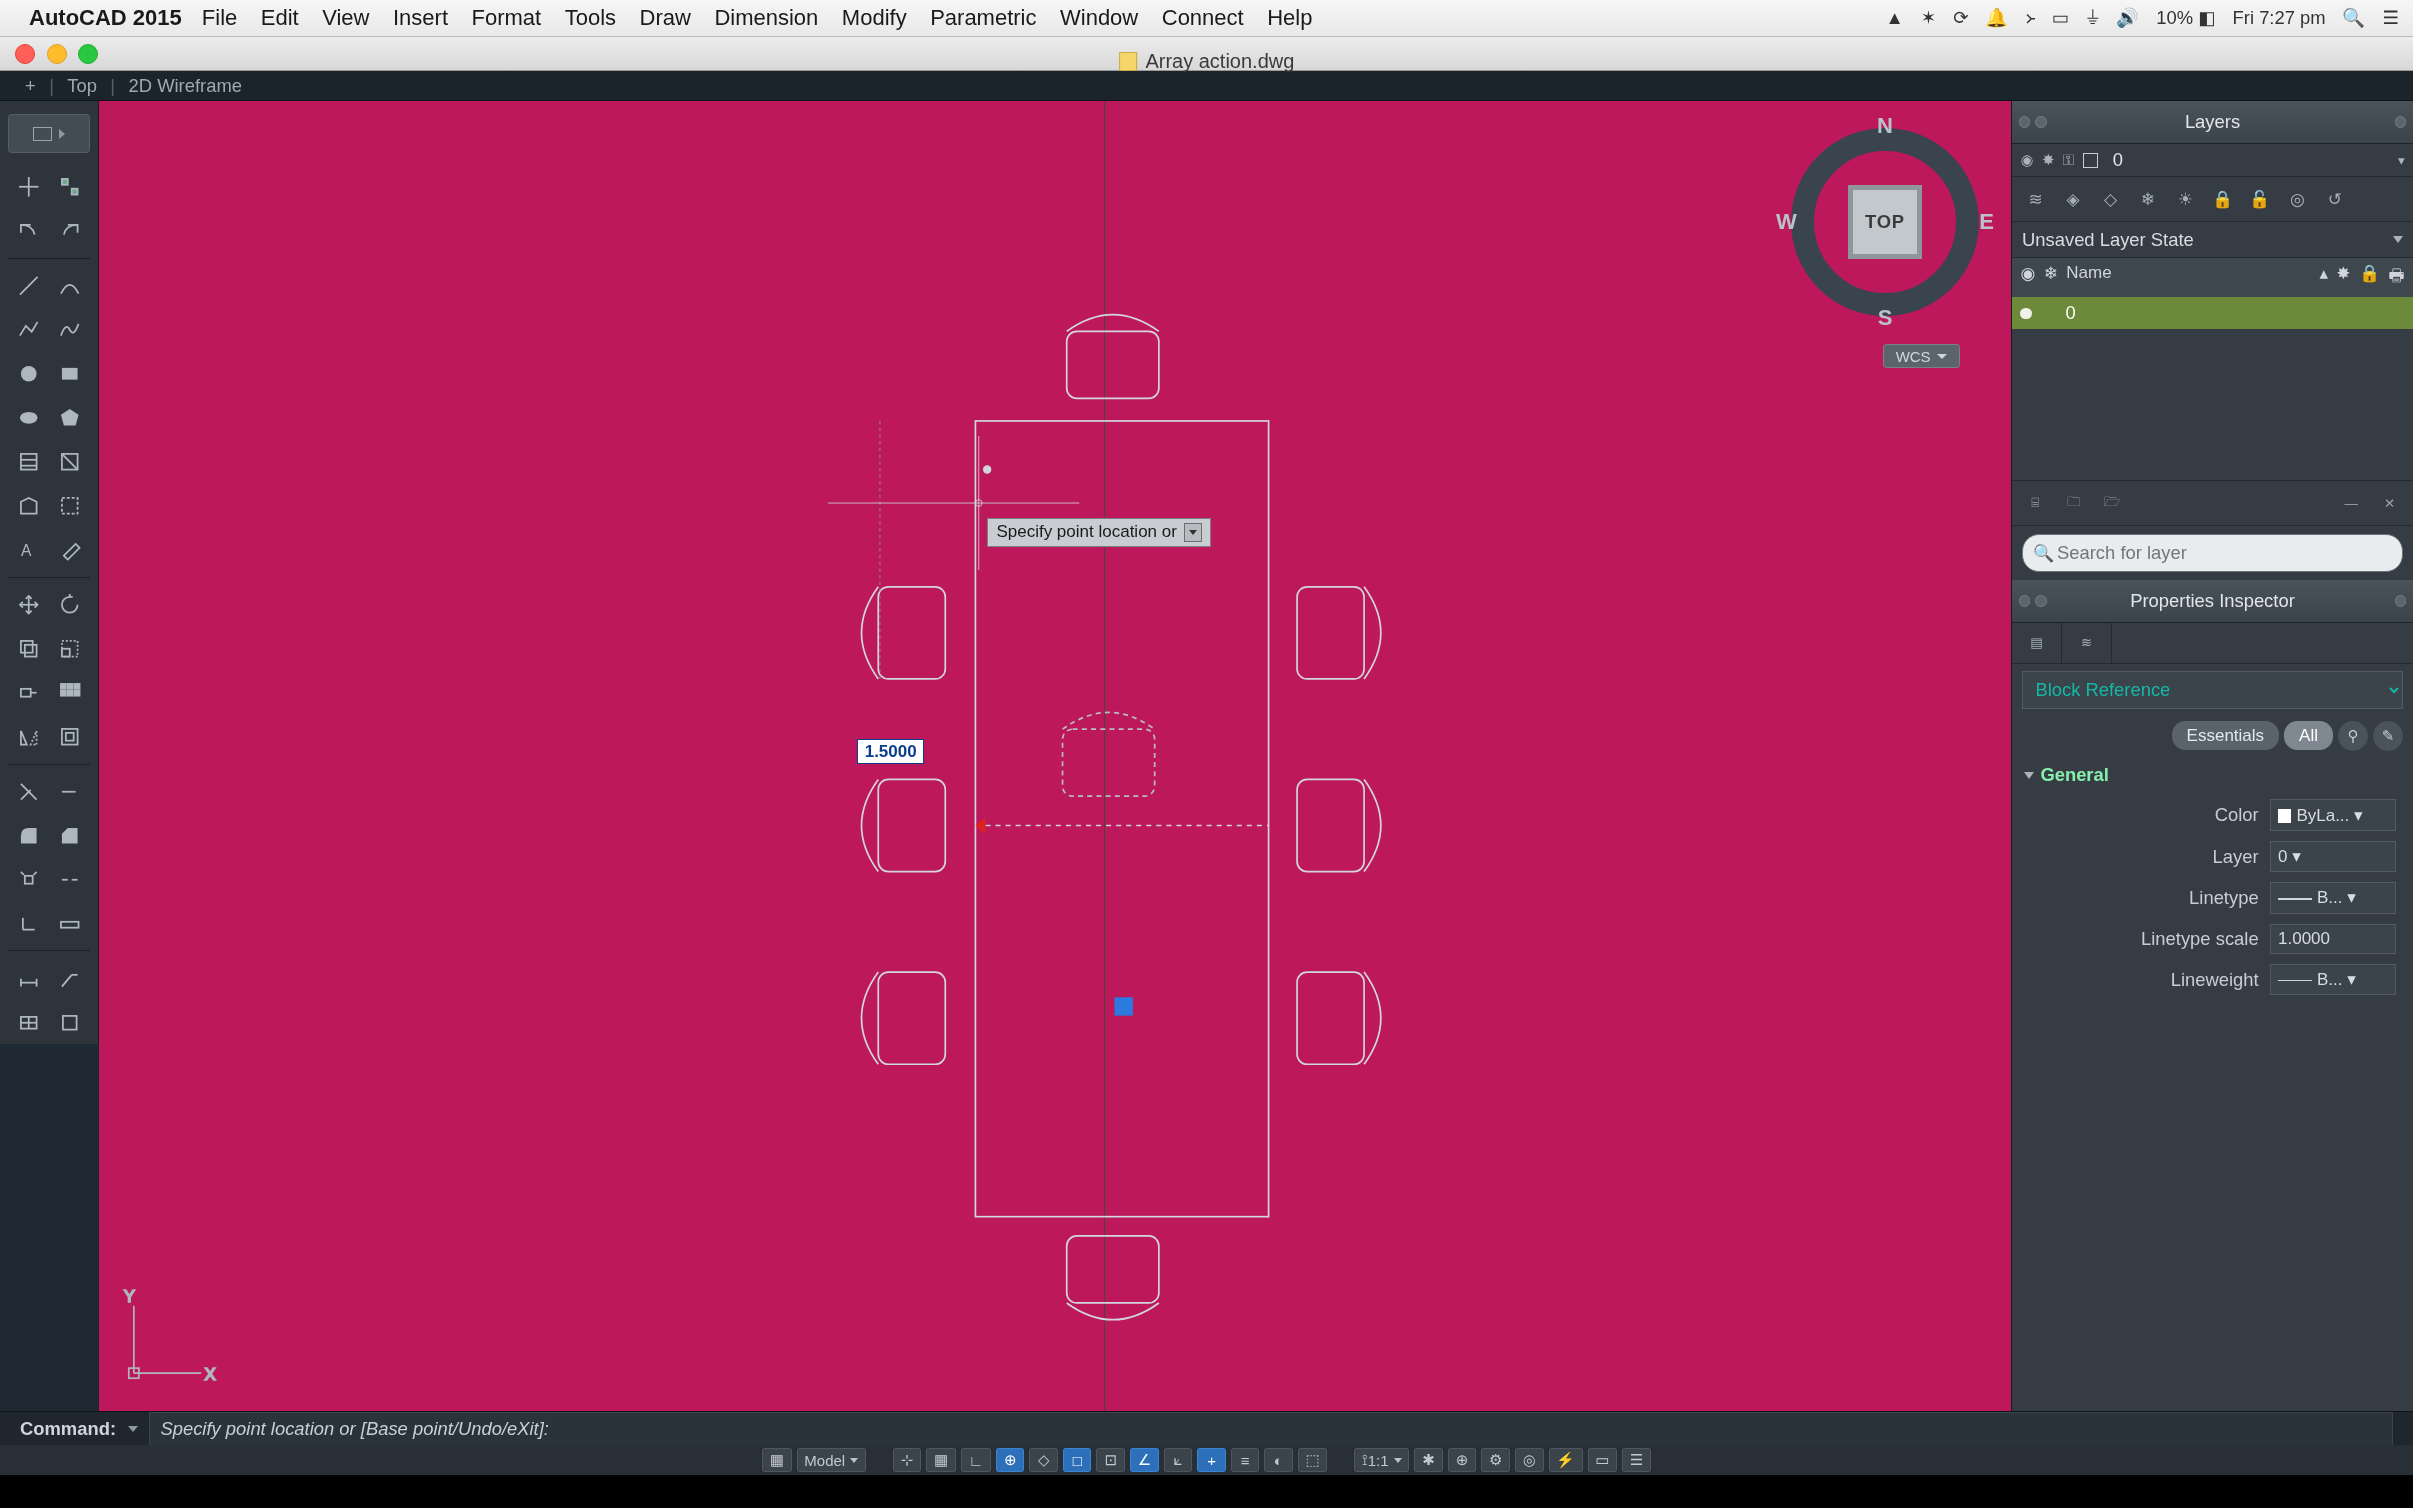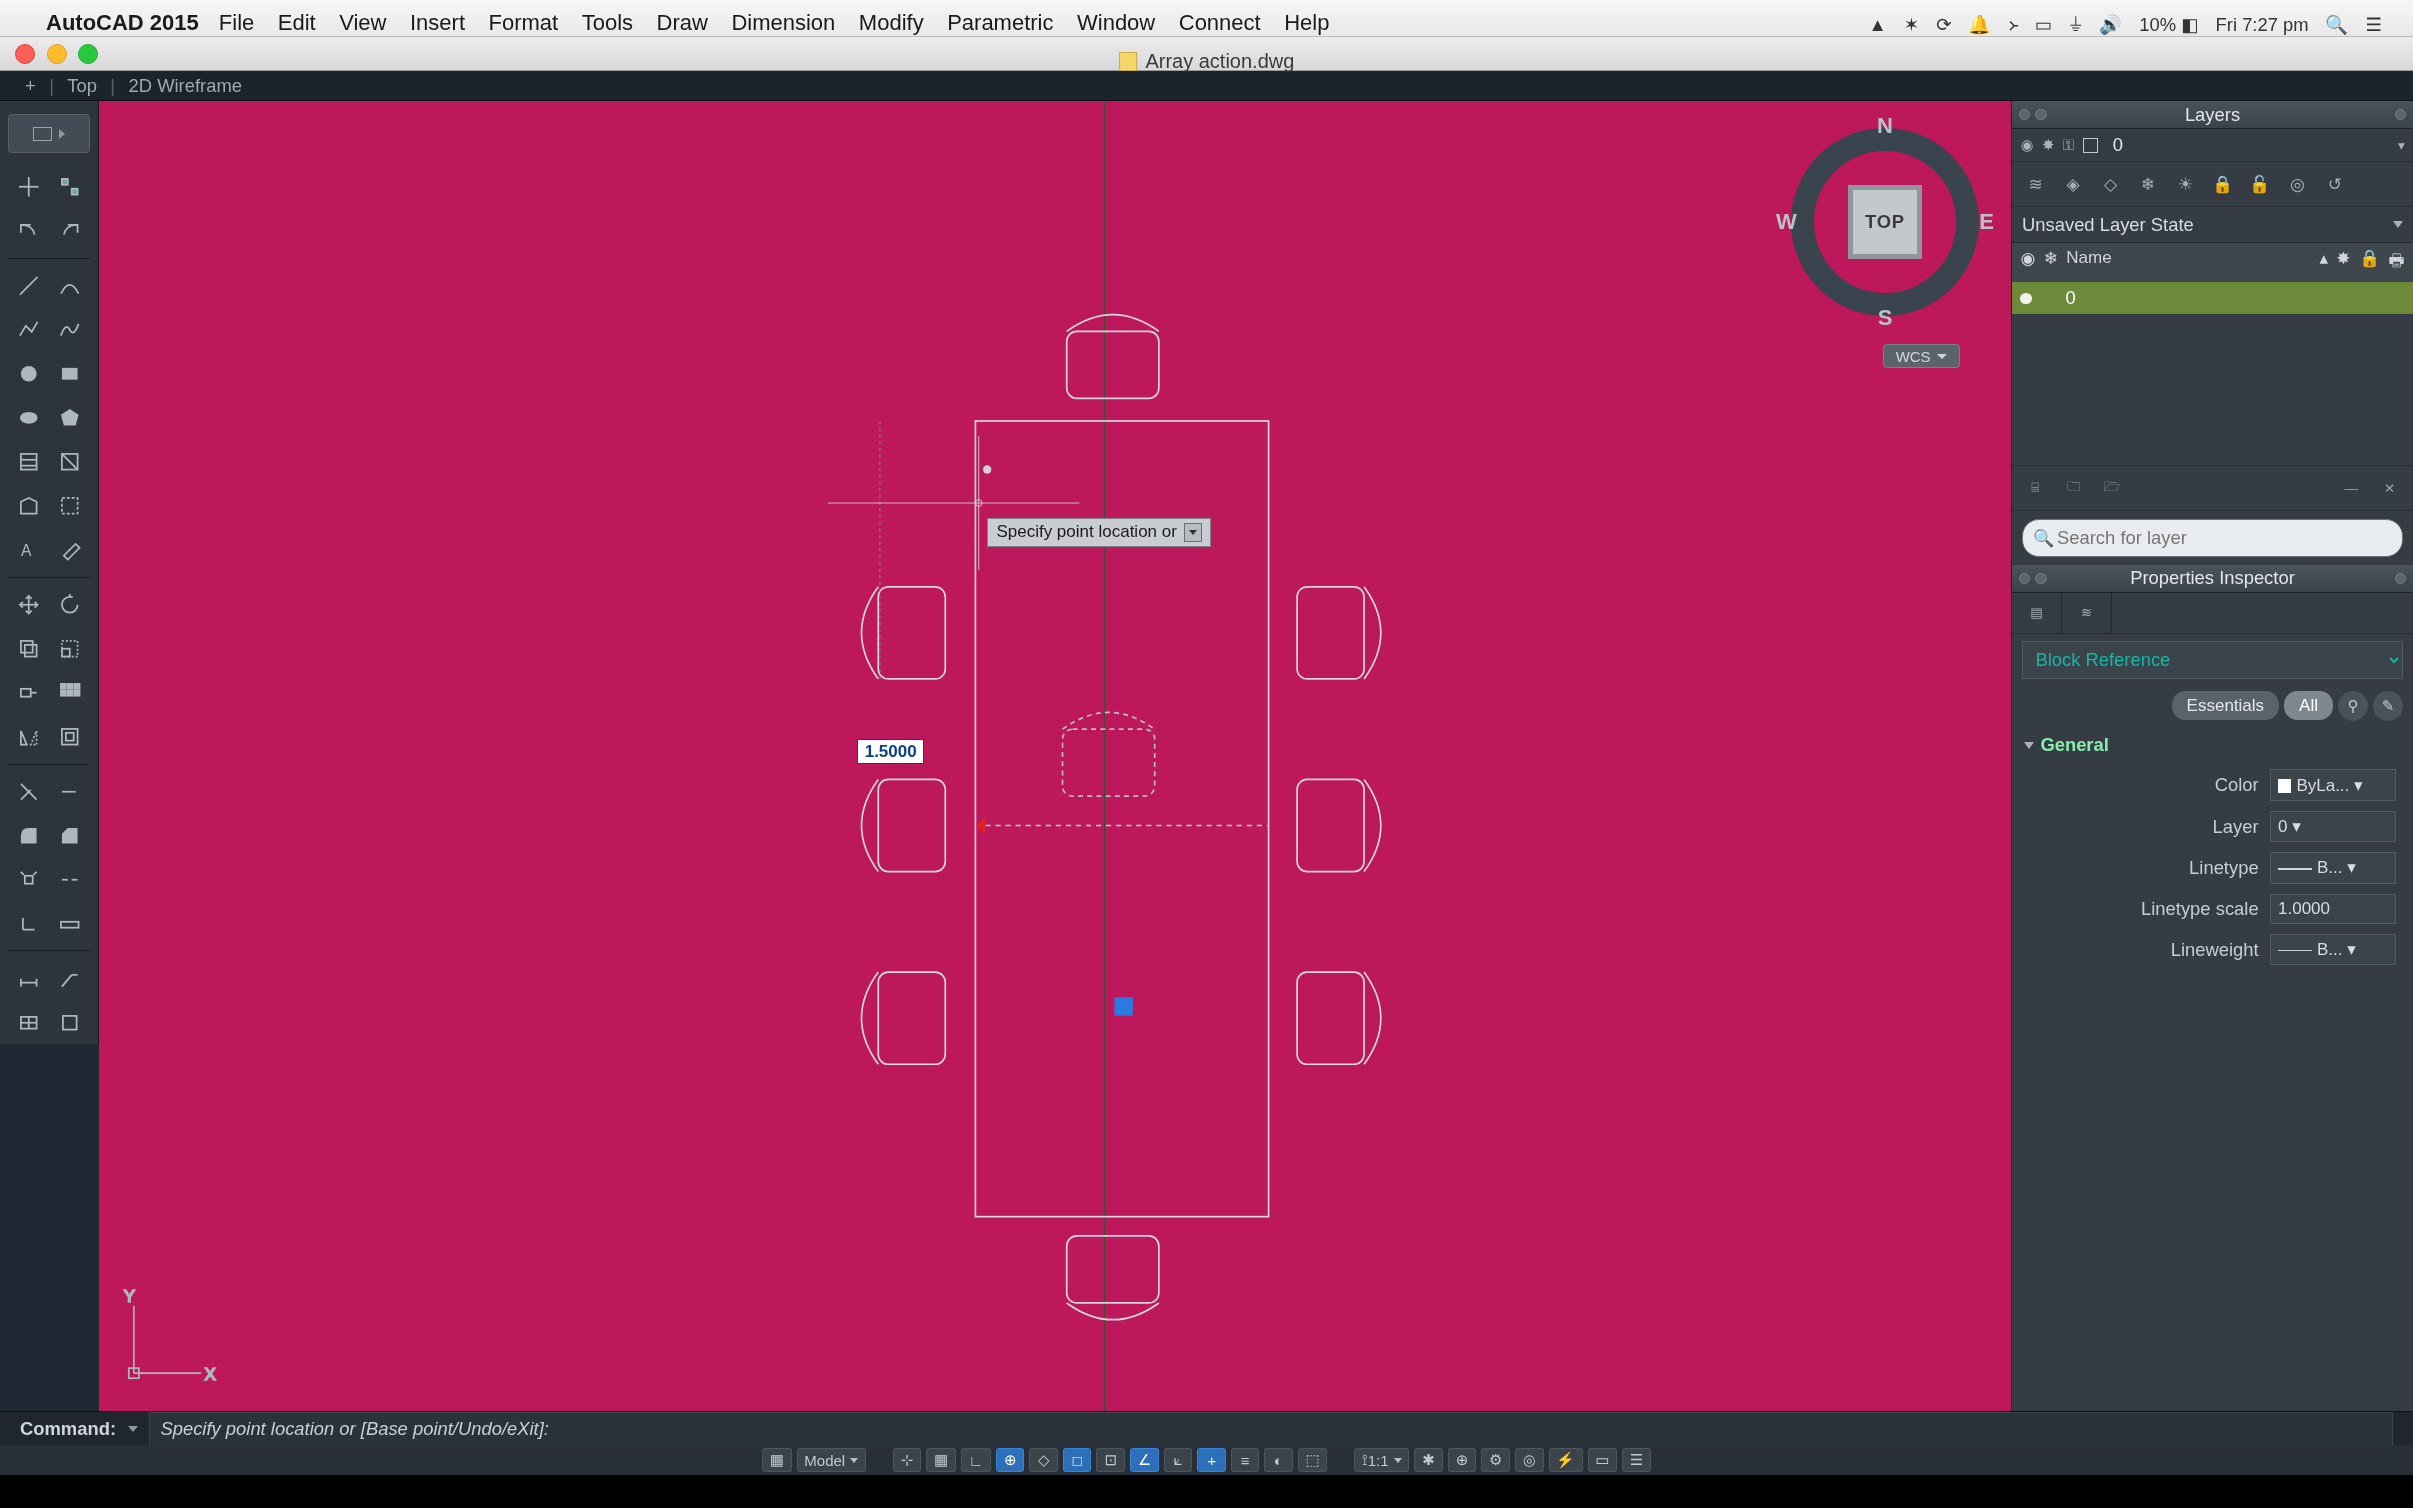--- a/index.html
+++ b/index.html
@@ -1,19 +1,19 @@
 <!DOCTYPE html>
 <html style="font-size:13.4px"><head>
 <meta charset="utf-8">
 <style>
 * { margin: 0; padding: 0; box-sizing: border-box; font-family: -apple-system, BlinkMacSystemFont, "Lucida Grande", sans-serif; }
 html, body { width: 2413px; height: 1508px; overflow: hidden; background: #000; }
 
 
-.mac-menubar { height: 37px; background: linear-gradient(#f6f6f6,#e8e8e8); display: flex; align-items: flex-end; font-size: 22px; color: #1a1a1a; padding: 0 31px; border-bottom: 0.8px solid #bcbcbc; }
+.mac-menubar { height: 37px; background: linear-gradient(#f6f6f6,#e8e8e8); display: flex; align-items: center; font-size: 22px; color: #1a1a1a; padding: 0 14px; border-bottom: 0.8px solid #bcbcbc; }
 .mac-menubar .apple { font-size: 23.5px; margin-right: 15px; }
 .mac-menubar .app-name { font-weight: 700; margin-right: 20px; }
 .mac-menubar .menu-item { margin-right: 23.5px; cursor: default; }
 .mac-menubar .spacer { flex: 1; }
 .mac-menubar .status-item { margin-left: 17px; font-size: 18.4px; color: #333; }
 
 
 .titlebar { height: 34px; background: linear-gradient(#ececec,#d8d8d8); display: flex; align-items: center; position: relative; border-bottom: 0.8px solid #9a9a9a; }
 .traffic-lights { display: flex; gap: 11.7px; margin-left: 15px; }
 .traffic-lights span { width: 20px; height: 20px; border-radius: 50%; display: inline-block; }
@@ -59,21 +59,21 @@
 
 
 .ucs-icon { position:absolute; left:117px; bottom:80px; color:#aeb7bf; font-size:18.4px; }
 .ucs-icon svg { stroke:#aeb7bf; fill:none; stroke-width:2; }
 
 
 .coords { position:absolute; right:17px; bottom:74px; color:#9ea8b0; font-size:18.4px; }
 
 
 .panel-right { position:absolute; right:0; top:0; width:402px; bottom:64px; background:#2c333a; border-left:0.8px solid #171c22; display:flex; flex-direction:column; }
-.panel-header { height:28px; background:linear-gradient(#4a525a,#3b434b); color:#e1e6ea; font-size:18.4px; display:flex; align-items:center; justify-content:center; position:relative; border-bottom:0.8px solid #1d2329; }
+.panel-header { height:43px; background:linear-gradient(#4a525a,#3b434b); color:#e1e6ea; font-size:18.4px; display:flex; align-items:center; justify-content:center; position:relative; border-bottom:0.8px solid #1d2329; }
 .panel-header .dots { position:absolute; left:6.7px; display:flex; gap:5px; }
 .panel-header .dots span { width:11.7px; height:11.7px; border-radius:50%; background:#5c646c; border:0.8px solid #747d85; }
 .panel-header .dot-r { position:absolute; right:6.7px; width:11.7px; height:11.7px; border-radius:50%; background:#5c646c; border:0.8px solid #747d85; }
 .layers-body { background:#353c43; }
 .layers-ctrl-row { display:flex; align-items:center; padding:5px 8.4px; gap:8.4px; border-bottom:0.8px solid #242a31; }
 .layers-ctrl-row .sq { width:15px; height:15px; border:1.7px solid #c6ccd1; }
 .layers-ctrl-row .bulb,.layers-ctrl-row .sun,.layers-ctrl-row .lock { color:#aab2ba; font-size:15px; }
 .layers-ctrl-row .name { flex:1; color:#e2e7eb; font-size:18.4px; padding-left:6.7px; }
 .layers-icon-row { display:flex; padding:5px 6.7px; gap:3.4px; border-bottom:0.8px solid #242a31; flex-wrap:wrap; }
 .layers-icon-row .ib { width:34px; height:34px; display:flex; align-items:center; justify-content:center; color:#a6afb7; font-size:17px; }

